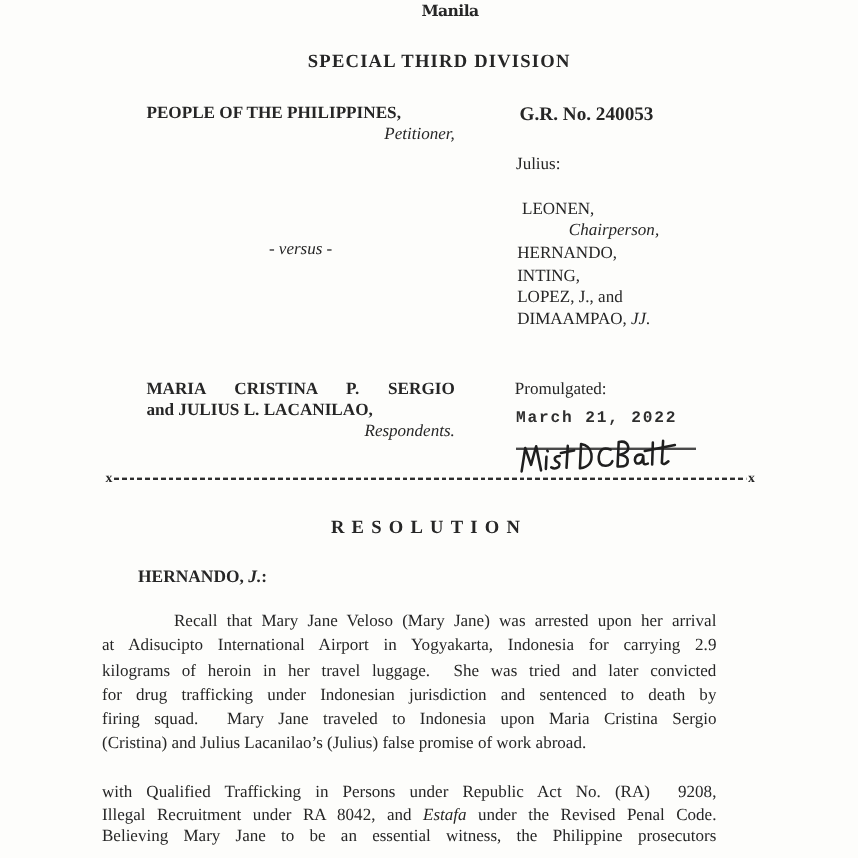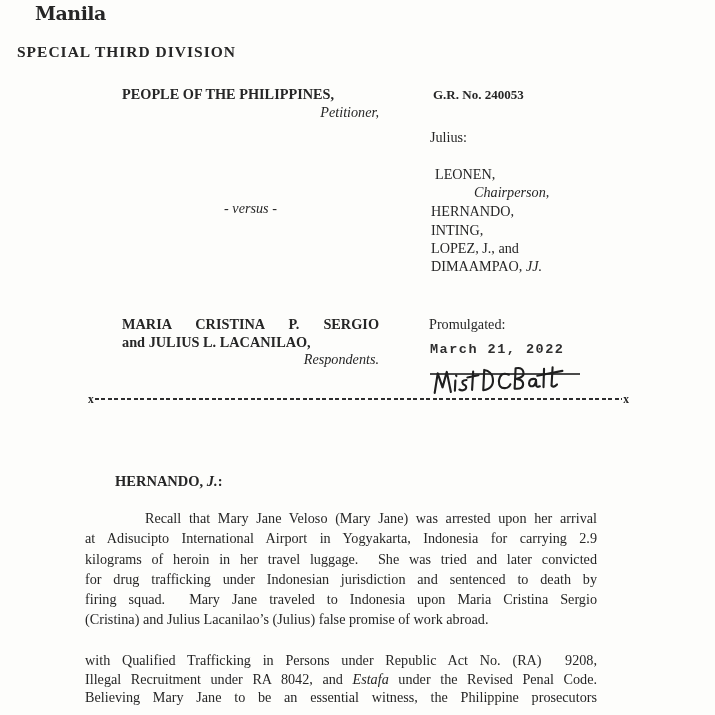--- a/index.html
+++ b/index.html
@@ -9,36 +9,36 @@
     margin:0 auto;
     background:#fdfdfb;
     overflow:hidden;
     font-family:"Liberation Serif", serif;
     color:#262626;
     font-size:14.2px;
   }
   .abs{position:absolute;}
 
   
-  .city{top:2px;left:35px;width:680px;
-        font-family:"DejaVu Serif", serif;font-weight:bold;font-size:19px;letter-spacing:-0.5px;}
-  .division{top:43px;left:17px;width:698px;
+  .city{top:2px;left:35px;width:680px;text-align:center;
+        font-family:"DejaVu Serif", serif;font-weight:bold;font-size:13px;letter-spacing:-0.5px;}
+  .division{top:43px;left:17px;width:698px;text-align:center;
         font-weight:bold;font-size:15.5px;letter-spacing:1px;}
 
   
   .cap-left-name{top:86px;left:122px;width:257px;font-weight:bold;font-size:14.3px;}
   .cap-petitioner{top:104px;left:122px;width:257px;text-align:right;font-style:italic;}
   .versus{top:200px;left:122px;width:257px;text-align:center;font-style:italic;}
   .resp1{top:316px;left:122px;width:257px;font-weight:bold;font-size:14.3px;
          text-align:justify;text-align-last:justify;}
   .resp2{top:334px;left:122px;width:257px;font-weight:bold;font-size:14.3px;}
   .respdes{top:351px;left:122px;width:257px;text-align:right;font-style:italic;}
 
   
-  .gr{top:87px;left:433px;font-weight:bold;font-size:13px;}
+  .gr{top:87px;left:433px;font-weight:bold;font-size:16px;}
   .present{top:129px;left:430px;}
   .j-leonen{top:166px;left:435px;}
   .j-chair{top:184px;left:474px;font-style:italic;}
   .j-hernando{top:203px;left:431px;}
   .j-inting{top:222px;left:431px;}
   .j-lopez{top:240px;left:431px;}
   .j-dima{top:258px;left:431px;}
   .j-dima i{font-style:italic;}
   .prom{top:316px;left:429px;}
   .date{top:342px;left:430px;width:150px;
@@ -114,20 +114,21 @@
     <path d="M122.5 7 L120.5 25 Q122 27.5 126 24"></path>
     <path d="M107 14.5 L132 11"></path>
   </svg>
 
   <div class="abs sep">
     <span>x</span>
     <span class="dash"></span>
     <span>x</span>
   </div>
 
+  <div class="abs restitle">RESOLUTION</div>
 
   <div class="abs ponente"><span>HERNANDO, </span><i>J.</i><span>:</span></div>
 
   <div class="abs bodytext">
       <div class="para para1">
         <div class="jline indent"><span>Recall that Mary Jane Veloso (Mary Jane) was arrested upon her arrival</span></div>
         <div class="jline"><span>at Adisucipto International Airport in Yogyakarta, Indonesia for carrying 2.9</span></div>
         <div class="jline"><span>kilograms of heroin in her travel luggage.&nbsp; She was tried and later convicted</span></div>
         <div class="jline"><span>for drug trafficking under Indonesian jurisdiction and sentenced to death by</span></div>
         <div class="jline"><span>firing squad.&nbsp; Mary Jane traveled to Indonesia upon Maria Cristina Sergio</span></div>

